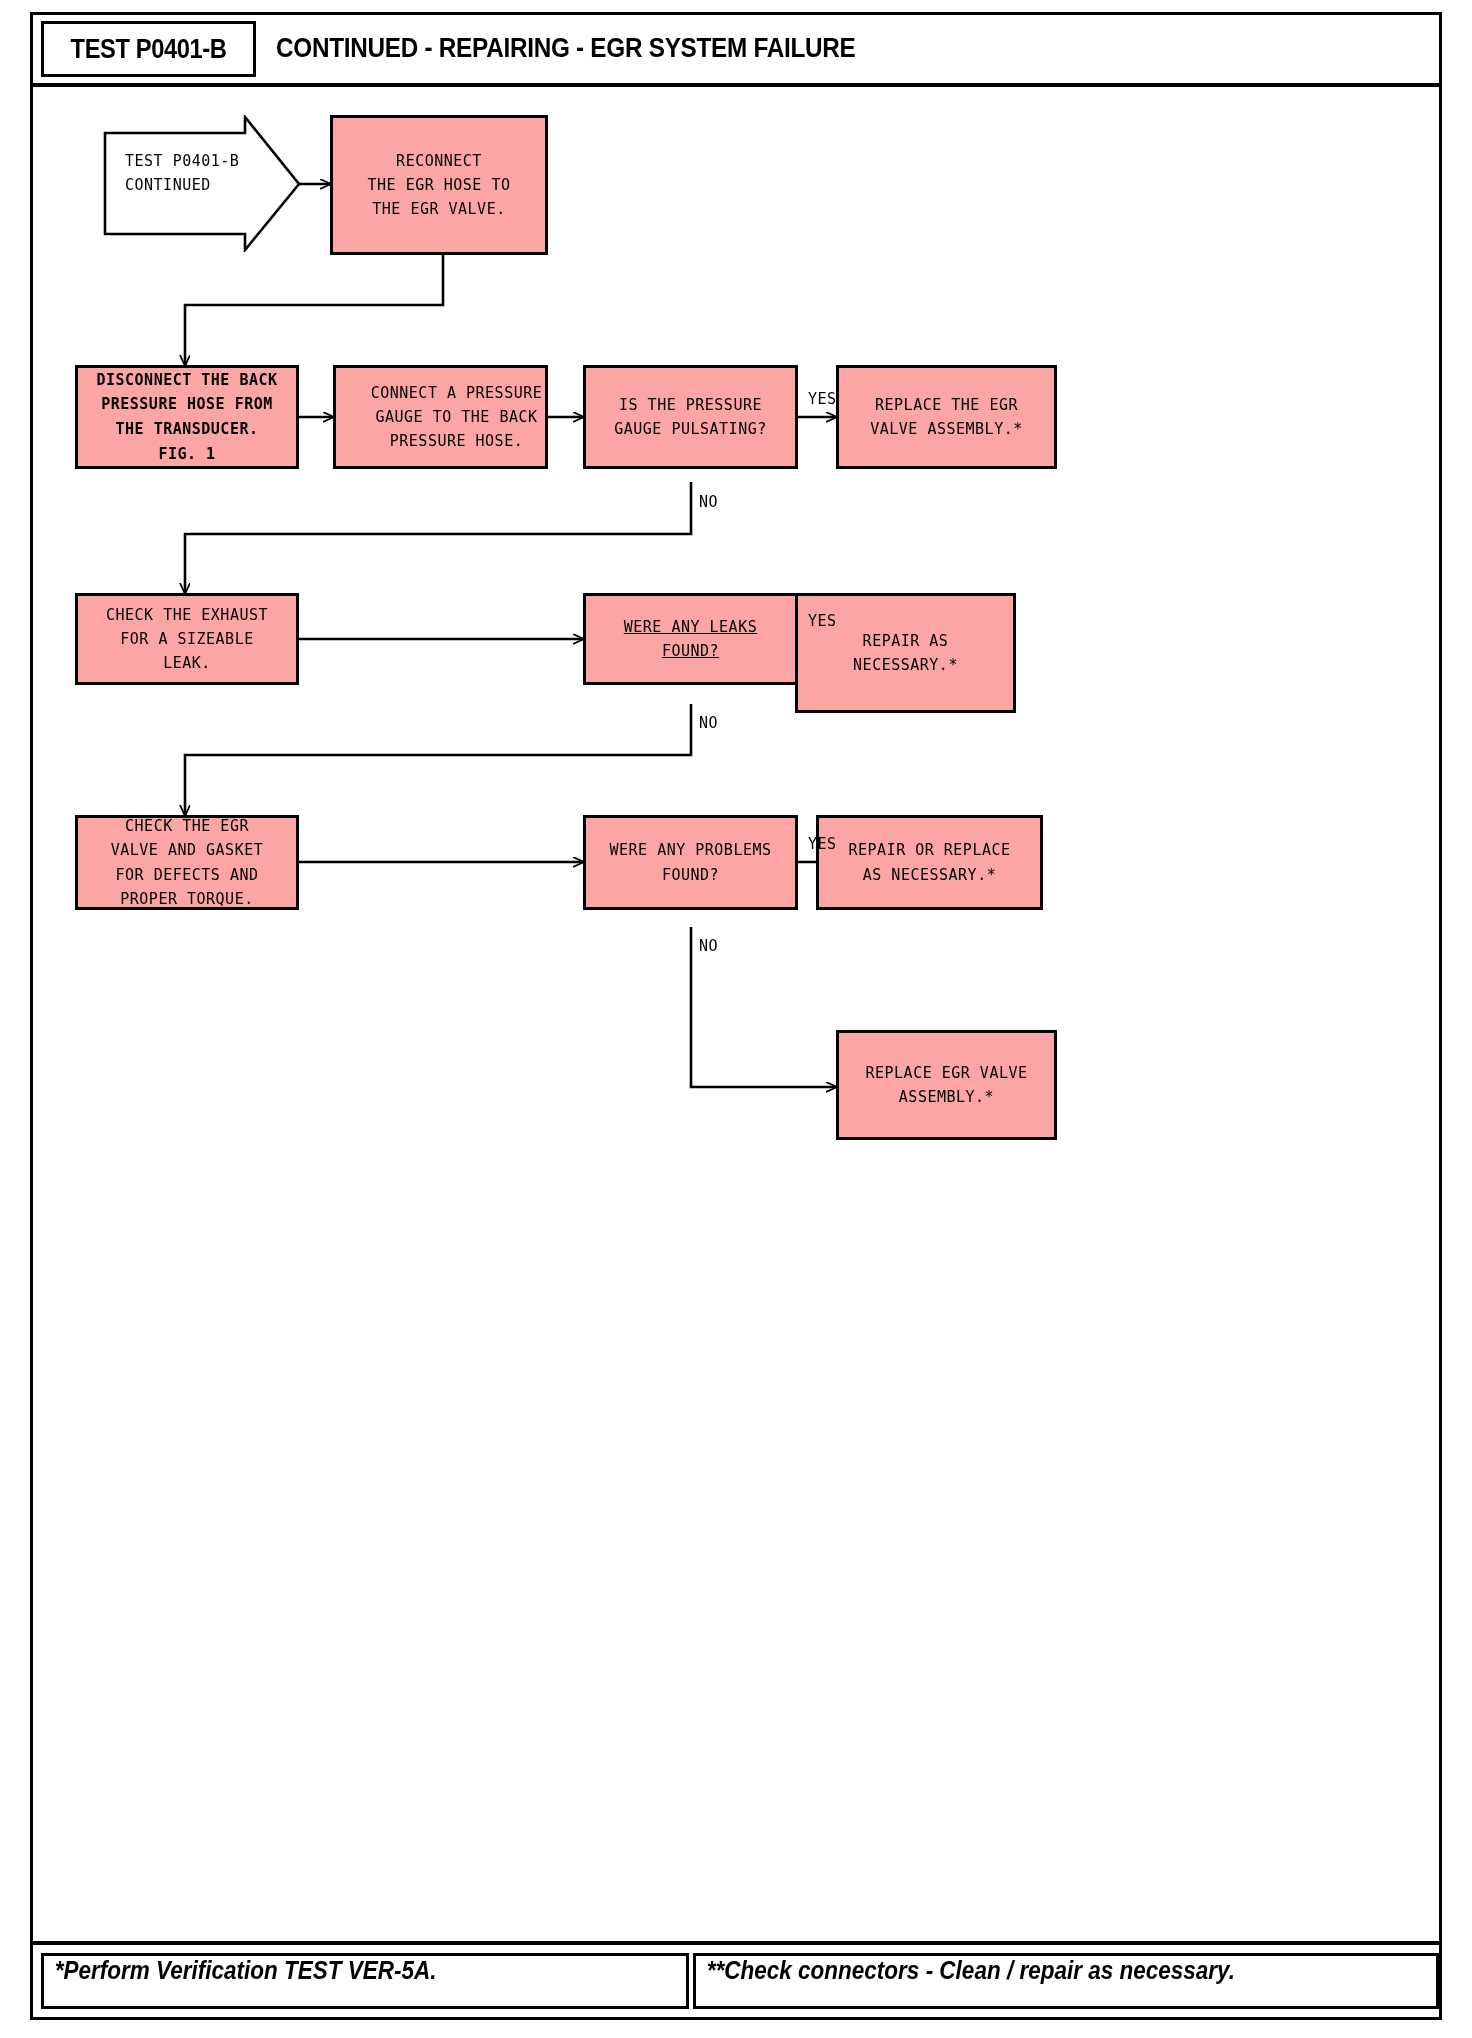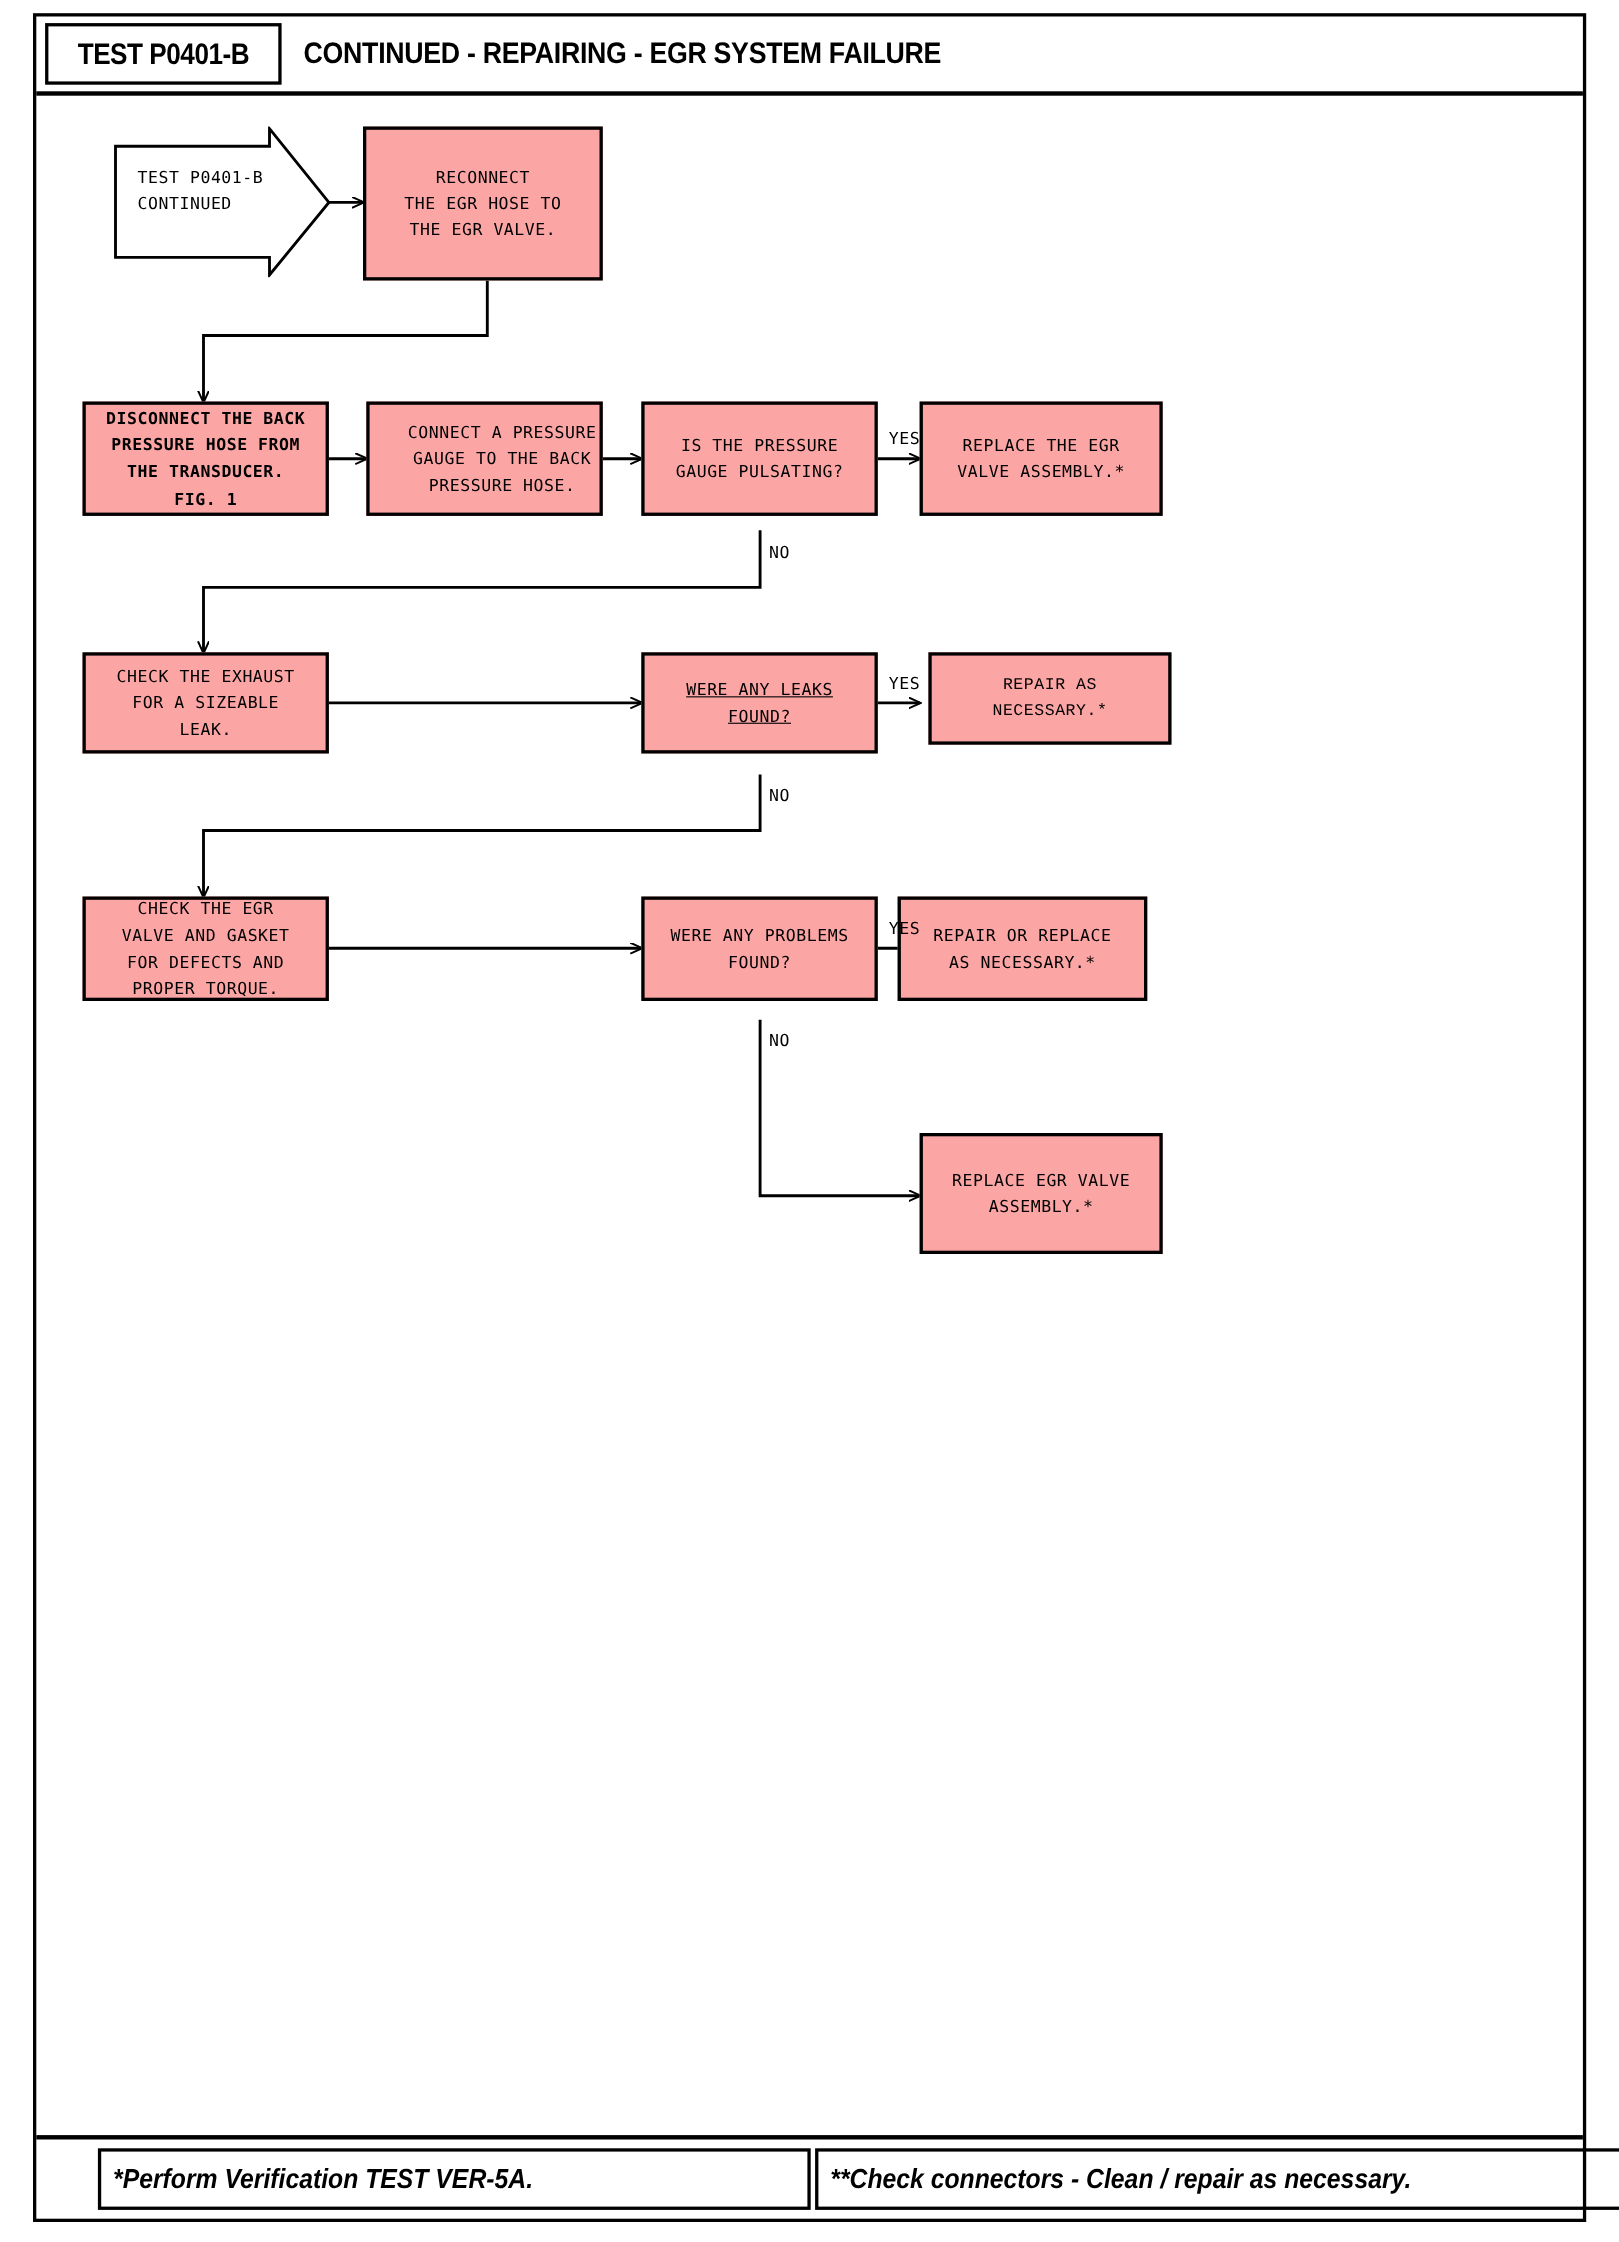--- a/index.html
+++ b/index.html
@@ -147,22 +147,20 @@
     border-top: 4px solid #000;
     box-sizing: border-box;
   }
   .fcell {
     position: absolute;
     top: 8px;
     height: 56px;
     border: 3px solid #000;
     box-sizing: border-box;
     display: flex;
-    align-items: center;
-    margin-left: 48px;
   }
   #footer-left  { left: 8px;   width: 648px; }
   #footer-right { left: 660px; width: 746px; }
   .fcell span {
     font-family: "Liberation Sans", sans-serif;
     font-weight: bold;
     font-style: italic;
     font-size: 25px;
     transform: scaleX(0.90);
     transform-origin: left center;
@@ -264,21 +262,21 @@
       <span>CHECK THE EXHAUST
 FOR A SIZEABLE
 LEAK.</span>
     </div>
 
     <div class="fbox" style="left:550px; top:506px; width:215px; height:92px;text-decoration:underline;">
       <span>WERE ANY LEAKS
 FOUND?</span>
     </div>
 
-    <div class="fbox" style="left:811px; top:506px; width:221px; height:84px;font-family:Liberation Mono, monospace;">
+    <div class="fbox" style="left:762px; top:506px; width:221px; height:120px;">
       <span>REPAIR AS
 NECESSARY.*</span>
     </div>
 
     <span class="elabel" style="left:775px; top:525px;">YES</span>
     <span class="elabel" style="left:666px; top:627px;">NO</span>
 
     <div class="fbox" style="left:42px; top:728px; width:224px; height:95px;">
       <span>CHECK THE EGR
 VALVE AND GASKET

